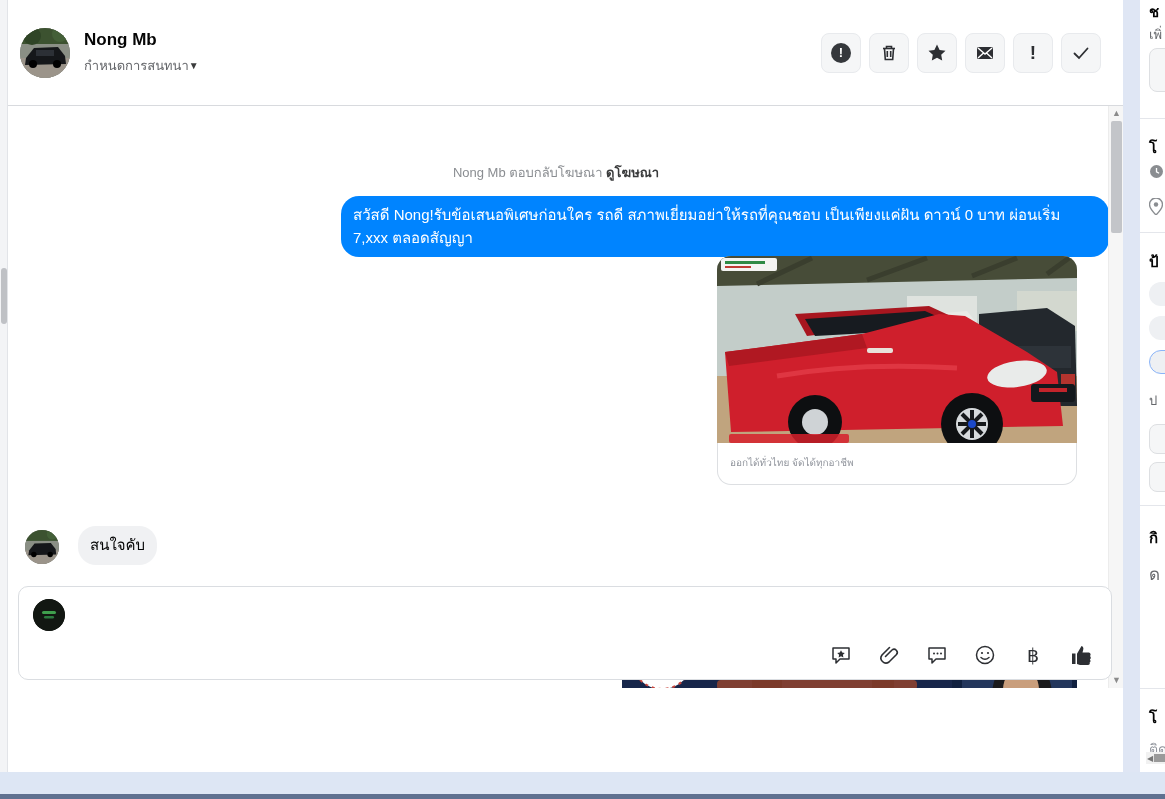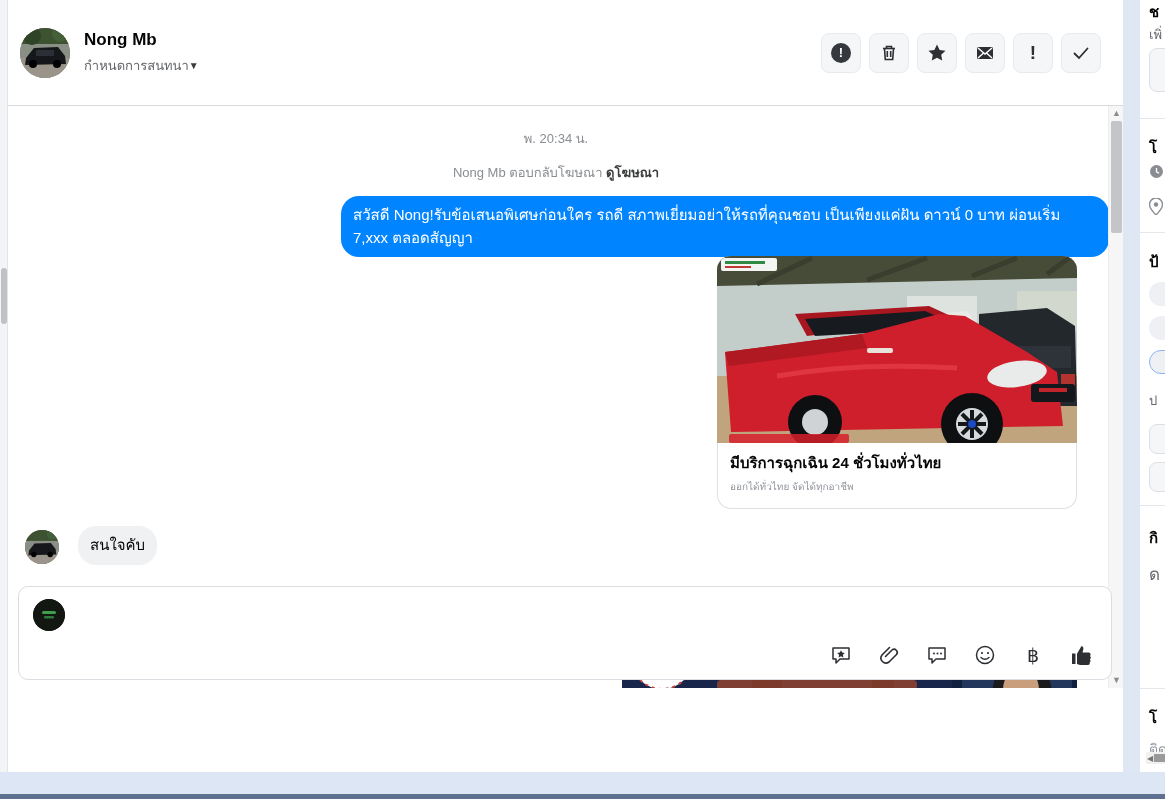--- a/index.html
+++ b/index.html
@@ -150,21 +150,20 @@
         <div class="icon-btn">
           <svg viewBox="0 0 20 20">
               <path d="M3.5 10.5 l4.5 4.5 8.5-9.5" fill="none" stroke="#2d2f33" stroke-width="1.8" stroke-linecap="round"></path>
             </svg>
         </div>
       </div>
     </div>
 
     <div class="chat-scroll">
 
-      <div class="center-line" style="top:22px;">พ. 20:34 น.</div>
 
       <div class="center-line" style="top:56px;">
         <span>Nong Mb ตอบกลับโฆษณา</span>
         <span class="ctx-link">ดูโฆษณา</span>
       </div>
 
       <div class="bubble out" style="top:90px; left:333px; width:768px;">สวัสดี Nong!รับข้อเสนอพิเศษก่อนใคร รถดี สภาพเยี่ยมอย่าให้รถที่คุณชอบ เป็นเพียงแค่ฝัน ดาวน์ 0 บาท ผ่อนเริ่ม 7,xxx ตลอดสัญญา</div>
 
       <div class="attach">
         <div class="photo">
@@ -204,21 +203,20 @@
             <circle cx="255" cy="168" r="4" fill="#1b49c8"></circle>
 
             <rect x="4" y="2" width="56" height="13" rx="2" fill="#f4f4f2"></rect>
             <rect x="8" y="5" width="40" height="3" fill="#2f8a44"></rect>
             <rect x="8" y="10" width="26" height="2" fill="#c03b33"></rect>
 
             <rect x="12" y="178" width="120" height="9" rx="2" fill="#d61f2a" opacity="0.85"></rect>
           </svg>
         </div>
         <div class="card">
-          <div class="card-title">มีบริการฉุกเฉิน 24 ชั่วโมงทั่วไทย</div>
           <div class="card-sub">ออกได้ทั่วไทย จัดได้ทุกอาชีพ</div>
         </div>
       </div>
 
       <div class="in-avatar avatar">
         <svg viewBox="0 0 50 50">
           <rect width="50" height="50" fill="#8a8f85"></rect>
           <rect y="0" width="50" height="16" fill="#3c5230"></rect>
           <circle cx="40" cy="6" r="8" fill="#446038"></circle>
           <rect y="30" width="50" height="20" fill="#9b948a"></rect>

